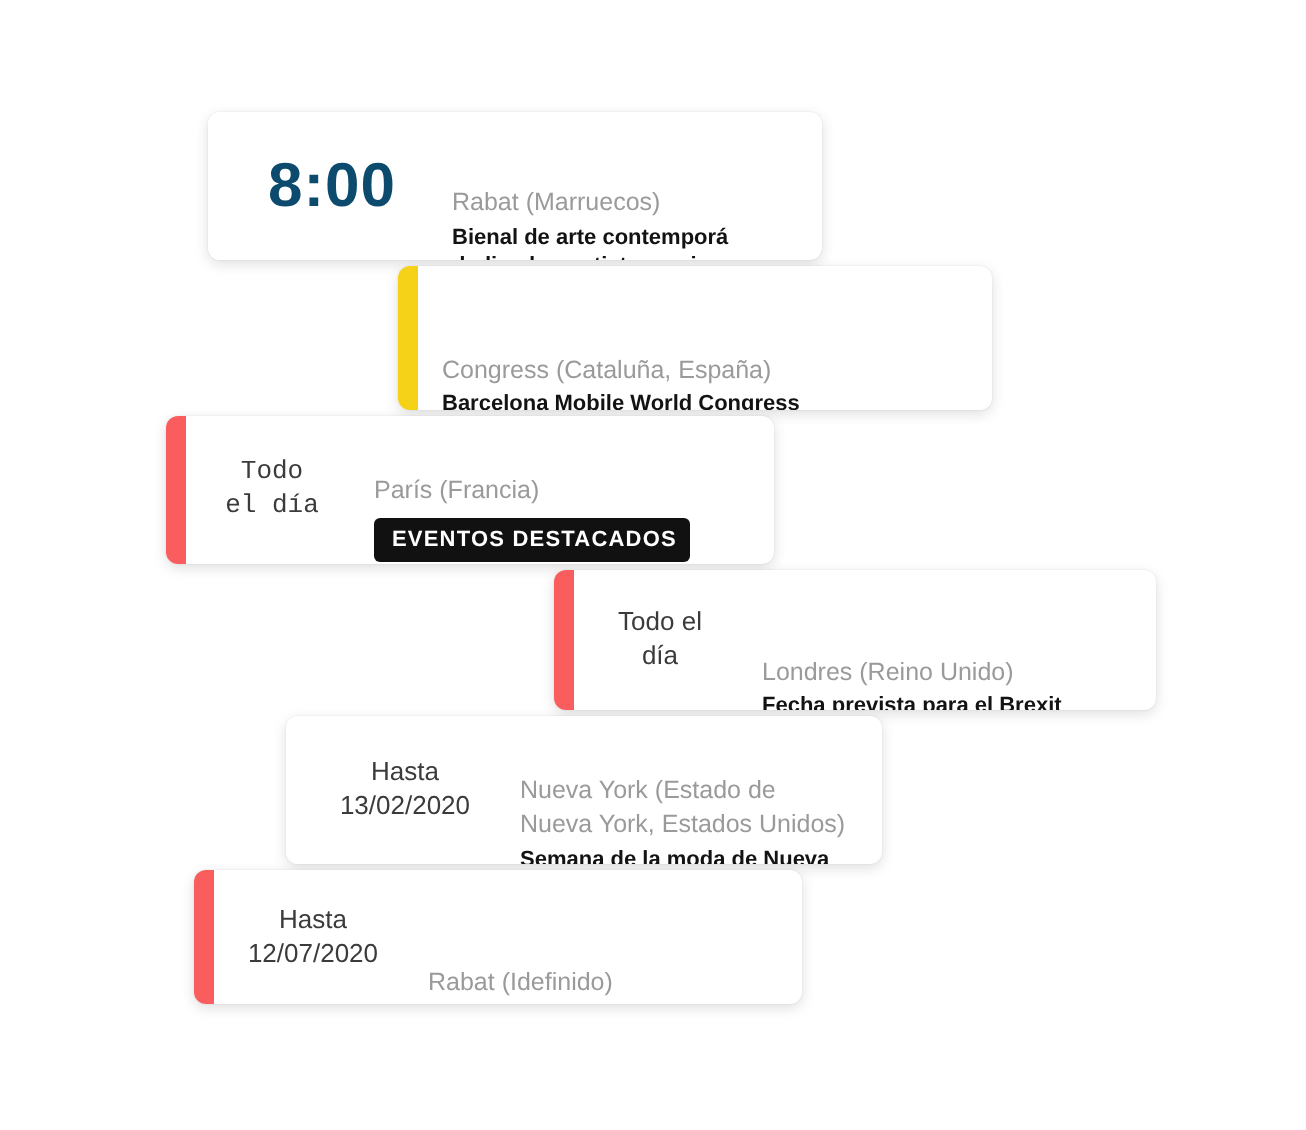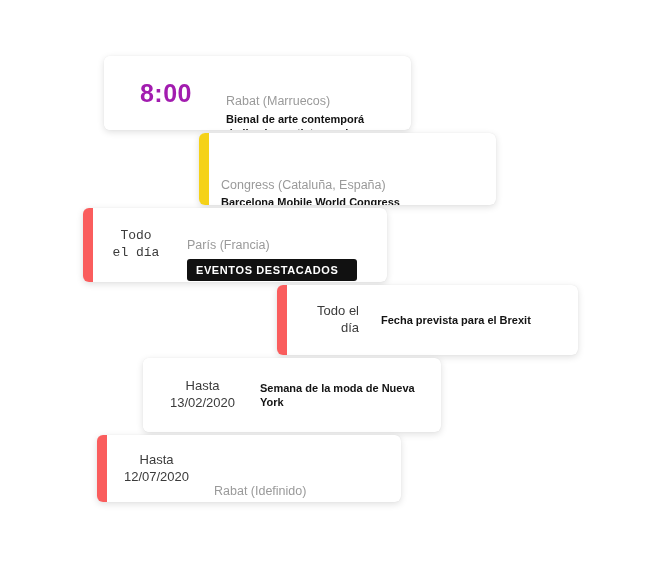--- a/index.html
+++ b/index.html
@@ -36,23 +36,23 @@
   .time-col {
     flex: 0 0 auto;
     display: flex;
     flex-direction: column;
     align-items: center;
     justify-content: center;
     padding: 10px 10px 10px 14px;
     box-sizing: border-box;
   }
   .time-big {
-    font-size: 25px;
+    font-size: 31px;
     font-weight: bold;
-    color: #a21caf;
+    color: #0c4a6e;
     letter-spacing: 0.5px;
     white-space: nowrap;
   }
   .time-small {
     font-size: 13px;
     color: #3b3b3b;
     line-height: 1.3;
     text-align: center;
     white-space: nowrap;
   }
@@ -72,42 +72,42 @@
     margin-top: 48px;
   }
   .badge {
     display: inline-block;
     align-self: flex-start;
     background: #111111;
     color: #ffffff;
     font-size: 11px;
     font-weight: bold;
     letter-spacing: 0.6px;
-    padding: 5px 19px 5px 9px;
+    padding: 5px 7px 5px 9px;
     border-radius: 3px;
     margin: 3px 0 6px 0;
   }
   .title {
     font-size: 11px;
     font-weight: bold;
     color: #131313;
     line-height: 1.28;
   }
   
   #card-0 { left: 104px; top: 56px;  width: 307px; height: 74px; }
   #card-1 { left: 199px; top: 133px; width: 297px; height: 72px; }
   #card-2 { left: 83px;  top: 208px; width: 304px; height: 74px; }
   #card-3 { left: 277px; top: 285px; width: 301px; height: 70px; }
   #card-4 { left: 143px; top: 358px; width: 298px; height: 74px; }
   #card-5 { left: 97px;  top: 435px; width: 304px; height: 67px; }
 
   #card-0 .time-col { width: 100px; }
   #card-1 .time-col { width: 96px; }
   #card-2 .time-col { width: 82px; font-family: Liberation Mono, monospace; }
-  #card-3 .time-col { width: 82px; align-items: flex-end; }
+  #card-3 .time-col { width: 82px; }
   #card-4 .time-col { width: 95px; }
   #card-5 .time-col { width: 95px; }
 </style>
 </head>
 <body>
 
 <div id="events-list">
 
   <div class="event-card" id="card-0">
     <div class="accent-bar" style="background:#ffffff"></div>
@@ -141,31 +141,33 @@
     </div>
   </div>
 
   <div class="event-card" id="card-3">
     <div class="accent-bar" style="background:#fa5d5d"></div>
     <div class="time-col">
       <div class="time-small">Todo el</div>
       <div class="time-small">día</div>
     </div>
     <div class="content-col">
+      <div class="place">Londres (Reino Unido)</div>
       <div class="title">Fecha prevista para el Brexit</div>
     </div>
   </div>
 
   <div class="event-card" id="card-4">
     <div class="accent-bar" style="background:#ffffff"></div>
     <div class="time-col">
       <div class="time-small">Hasta</div>
       <div class="time-small">13/02/2020</div>
     </div>
     <div class="content-col">
+      <div class="place">Nueva York (Estado de Nueva York, Estados Unidos)</div>
       <div class="title">Semana de la moda de Nueva York</div>
     </div>
   </div>
 
   <div class="event-card" id="card-5">
     <div class="accent-bar" style="background:#fa5d5d"></div>
     <div class="time-col">
       <div class="time-small">Hasta</div>
       <div class="time-small">12/07/2020</div>
     </div>

